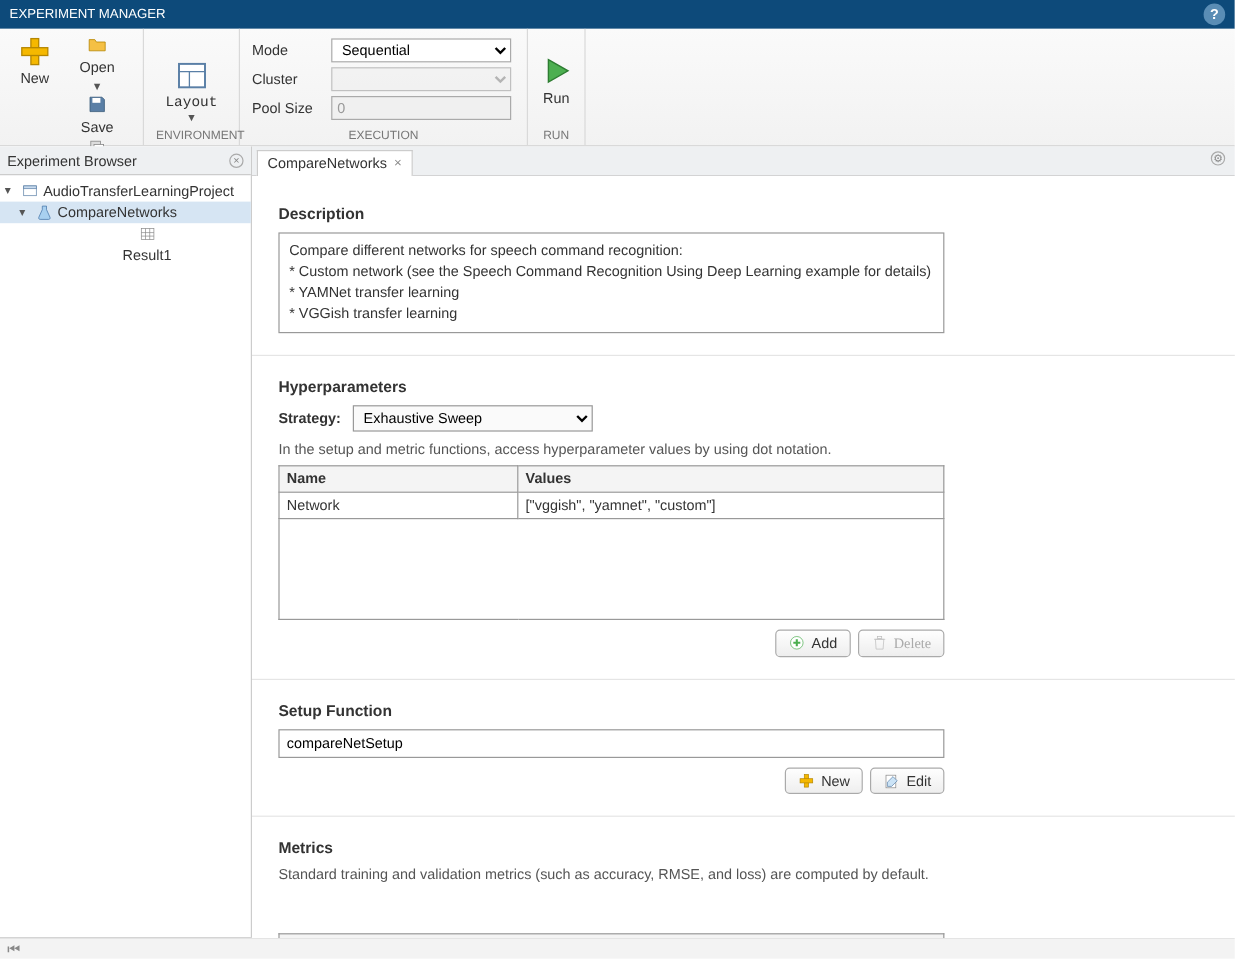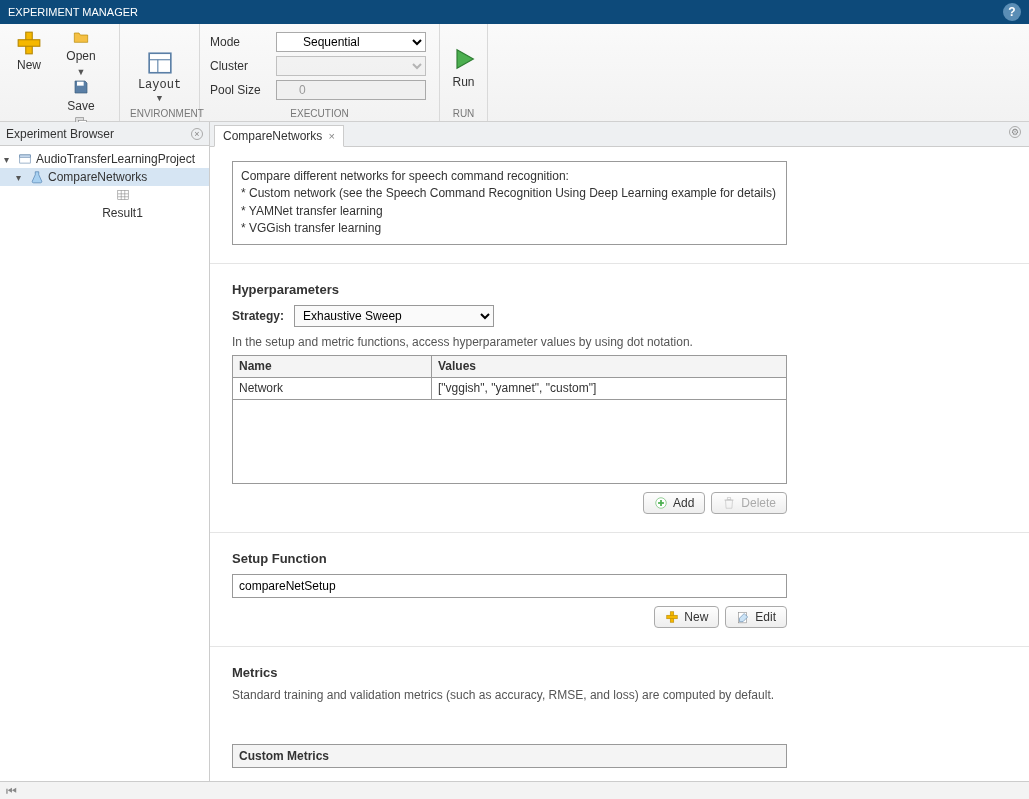--- a/index.html
+++ b/index.html
@@ -51,21 +51,21 @@
 }
 .file-group-body { display: flex; gap: 8px; align-items:flex-start;}
 .big-btn { display:flex; flex-direction:column; align-items:center; gap:2px; padding:2px 6px; cursor:pointer;}
 .big-btn svg { width: 26px; height: 26px; }
 .small-row { display:flex; align-items:center; gap:4px; padding:1px 0; cursor:pointer;flex-direction:column;}
 .small-row svg { width:16px; height:16px;}
 .env-body { display:flex; flex-direction:column; align-items:center; justify-content:flex-end; flex:1;font-family:Liberation Mono, monospace;}
 .exec-body { display:grid; grid-template-columns: 60px 150px; gap:4px 6px; align-items:center; padding-top:4px;}
 .exec-body label { color:#333;}
 .exec-body select, .exec-body input {
-  border:1px solid #aaa; background:#fff; height:20px; font-size:12px; padding:0 22px; width:150px;
+  border:1px solid #aaa; background:#fff; height:20px; font-size:12px; padding:0 4px; width:150px;
 }
 .exec-body .disabled-input { background:#f0f0f0; color:#999;}
 .run-body { display:flex; flex-direction:column; align-items:center; justify-content:center; flex:1;}
 .run-body svg { width:28px; height:28px;}
 .main-area { display:flex; flex:1; min-height:0;}
 .browser-panel {
   width:210px; border-right:1px solid #ccc; display:flex; flex-direction:column;
   background:#fff;
 }
 .panel-header {
@@ -109,21 +109,21 @@
   border:1px solid #999; padding:3px 6px; text-align:left; height:22px;
 }
 .param-table th { background:#f4f4f4; font-weight:bold;}
 .param-table td.vals { width:355px;}
 .table-spacer td { height:84px; border-top:none;}
 .btn-row { display:flex; gap:6px; justify-content:flex-end; width:555px; margin-top:8px;}
 .pill-btn {
   border:1px solid #aaa; border-radius:4px; background:linear-gradient(#fefefe,#eee);
   padding:3px 10px; display:flex; align-items:center; gap:5px; font-size:12px; cursor:pointer;
 }
-.pill-btn.disabled { color:#aaa;}
+.pill-btn.disabled { color:#aaa;font-family:Liberation Serif, serif;}
 .pill-btn svg { width:14px; height:14px;}
 .simple-input {
   border:1px solid #999; width:555px; height:24px; padding:0 6px; font-size:12px;
 }
 .metrics-table { border:1px solid #999; width:555px; border-collapse:collapse; font-size:12px;margin-top:42px;}
 .metrics-table th { background:#f4f4f4; text-align:left; padding:4px 6px; border:1px solid #999;}
 .metrics-table td { border:1px solid #999; padding:3px 6px;}
 .statusbar { height:18px; background:#f3f3f3; border-top:1px solid #ccc; display:flex; align-items:center; padding:0 6px; color:#888;}
 .hr-sep { border:none; border-top:1px solid #e5e5e5; margin:18px -22px;}
 .close-circle { width:12px;height:12px;border-radius:50%;border:1px solid #aaa;display:inline-flex;align-items:center;justify-content:center;font-size:9px;color:#888;}
@@ -255,20 +255,21 @@
     <div class="tab-strip">
       <div class="tab">
         <span>CompareNetworks</span>
         <span class="close-x">×</span>
       </div>
       <span class="gear close-circle">⚙</span>
     </div>
 
     <div class="scroll-body">
       
+      <div class="section-title">Description</div>
       <div class="desc-box">Compare different networks for speech command recognition:
 * Custom network (see the Speech Command Recognition Using Deep Learning example for details)
 * YAMNet transfer learning
 * VGGish transfer learning</div>
 
       <hr class="hr-sep">
 
       
       <div class="section-title">Hyperparameters</div>
       <div class="strategy-row">

